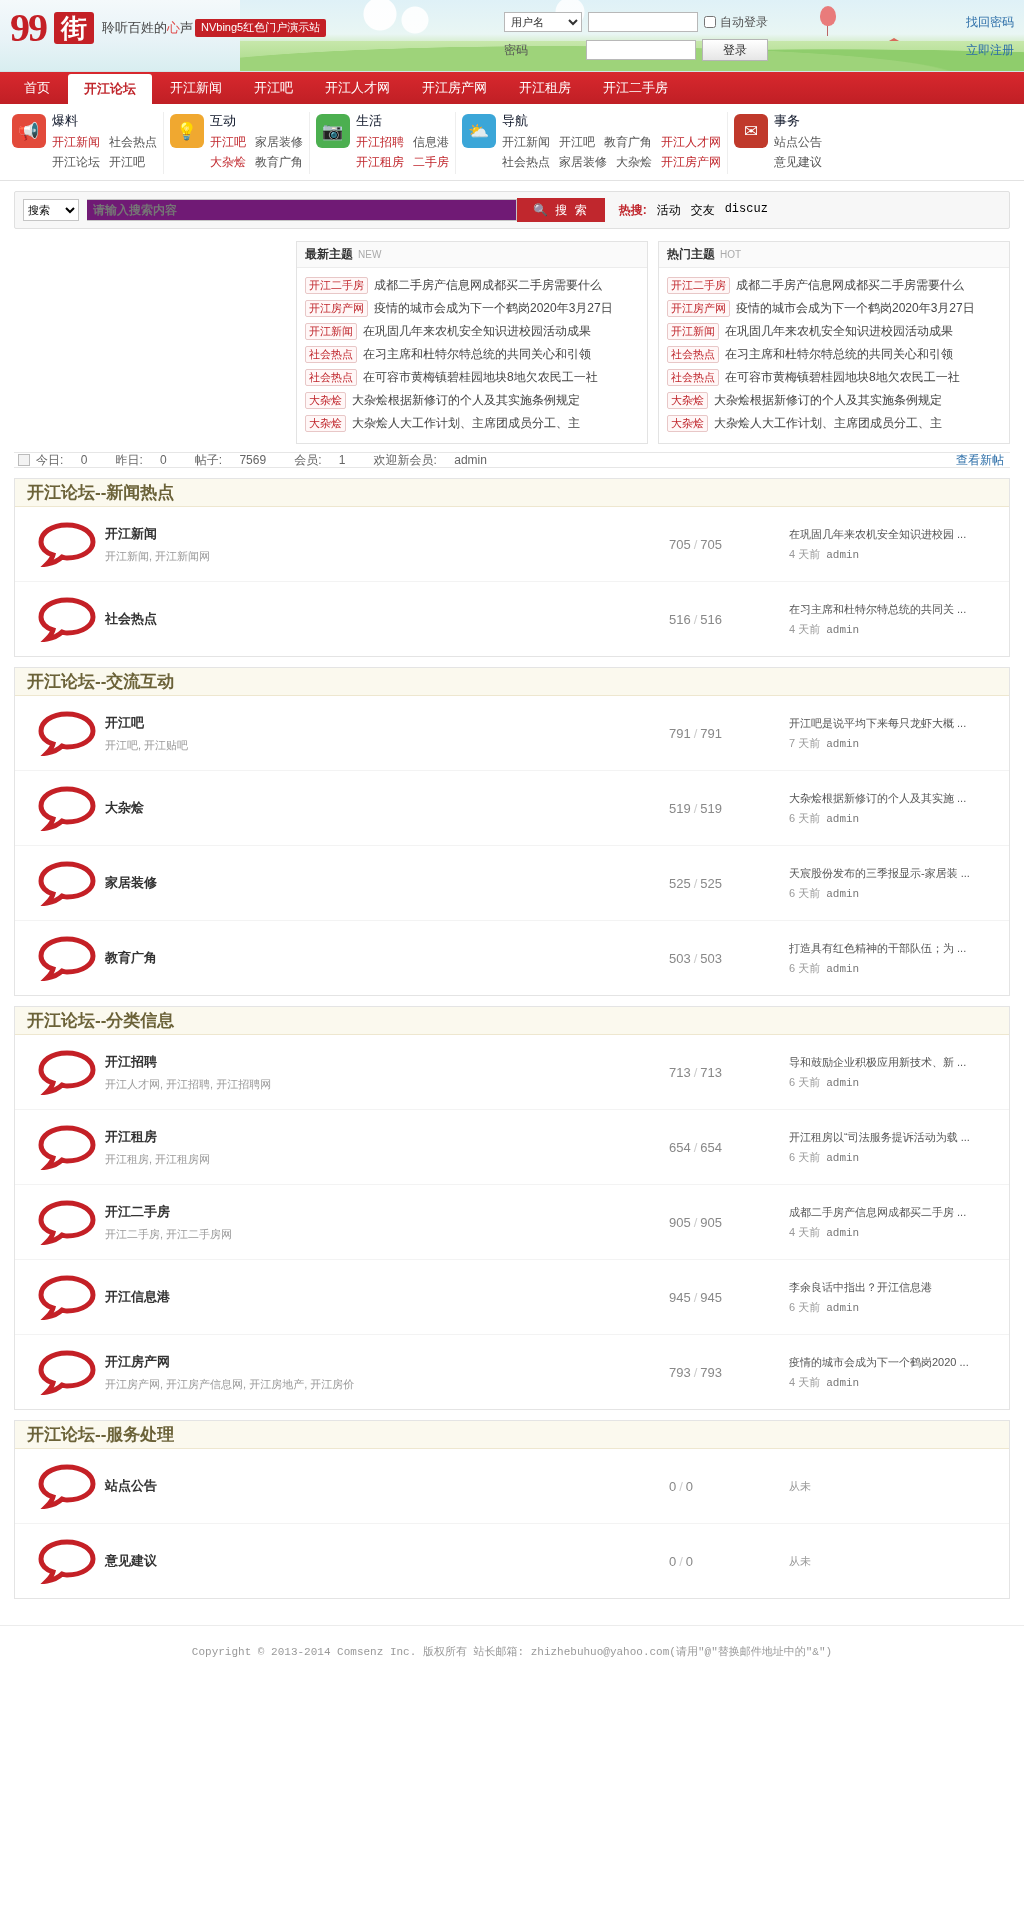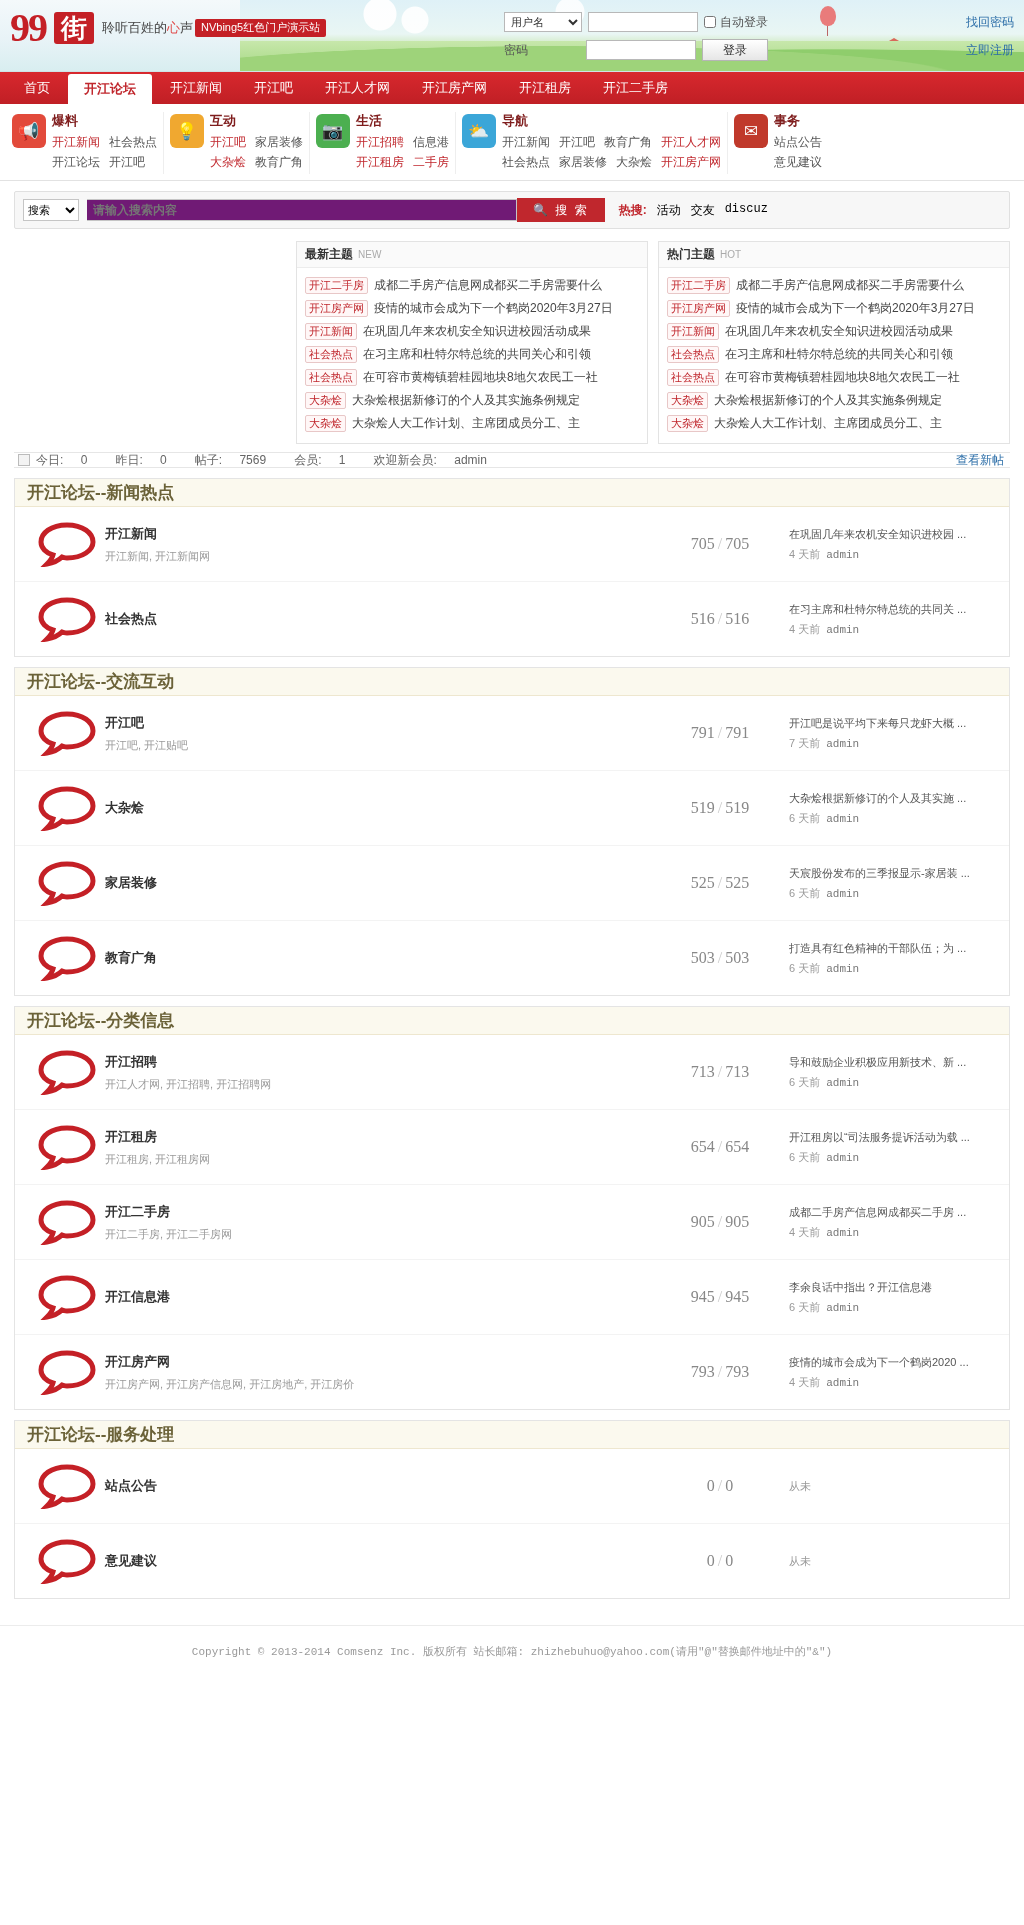--- a/index.html
+++ b/index.html
@@ -116,21 +116,21 @@
     width: 34px; height: 34px; border-radius: 6px; display: flex; align-items: center;
     justify-content: center; color: #fff; font-size: 17px; margin-right: 6px; flex: 0 0 auto;
     margin-top: 2px;
   }
   .cat-ico.c1 { background: #e24a3b; }
   .cat-ico.c2 { background: #f0a830; }
   .cat-ico.c3 { background: #4caf50; }
   .cat-ico.c4 { background: #3ba6d8; }
   .cat-ico.c5 { background: #c0392b; }
   .cat-body { display: flex; flex-direction: column; }
-  .cat-title { font-size: 13px; color: #7f1d1d; font-weight: bold; margin-bottom: 4px; }
+  .cat-title { font-size: 13px; color: #0f172a; font-weight: normal; margin-bottom: 4px; }
   .cat-row { display: flex; gap: 9px; margin-bottom: 3px; white-space: nowrap; }
   .cat-row a { text-decoration: none; font-size: 12px; color: #555; }
   .cat-row a.hot { color: #c0272d; }
   .catgroup + .catgroup { border-left: 1px solid #eee; }
 
   
   .searchbar {
     margin: 10px 14px 0 14px; background: #f7f7f7; border: 1px solid #e0e0e0;
     height: 38px; display: flex; align-items: center; padding: 16px 8px; border-radius: 2px;
   }
@@ -191,22 +191,22 @@
     font-weight: bold;
   }
   .frow { display: flex; align-items: center; padding: 14px 10px 14px 22px; }
   .frow + .frow { border-top: 1px solid #f3f3f3; }
   .ficon { flex: 0 0 64px; height: 46px; position: relative; }
   .ficon svg { display: block; }
   .fmeta { flex: 1; min-width: 0; padding-left: 4px; }
   .fname { font-size: 13px; color: #333; font-weight: bold; text-decoration: none; }
   .fdesc { font-size: 11px; color: #999; margin-top: 6px; }
   .fcount {
-    flex: 0 0 120px; text-align: center; font-size: 16px; color: #888; padding-right: 18px;
-    font-family: Liberation Serif, serif;
+    flex: 0 0 120px; text-align: left; font-size: 13px; color: #888; padding-right: 18px;
+    font-family: Liberation Sans, sans-serif;
   }
   .fcount .sep { color: #ccc; margin: 0 3px; }
   .flast { flex: 0 0 210px; font-size: 11px; color: #555; }
   .flast .ttl { display: block; overflow: hidden; text-overflow: ellipsis; white-space: nowrap; }
   .flast .sub { display: block; margin-top: 5px; color: #999; }
   .flast .sub .user { color: #777; margin-left: 6px; font-family: "Liberation Mono", monospace; }
   .flast.never { color: #999; }
 
   
   .footer {

